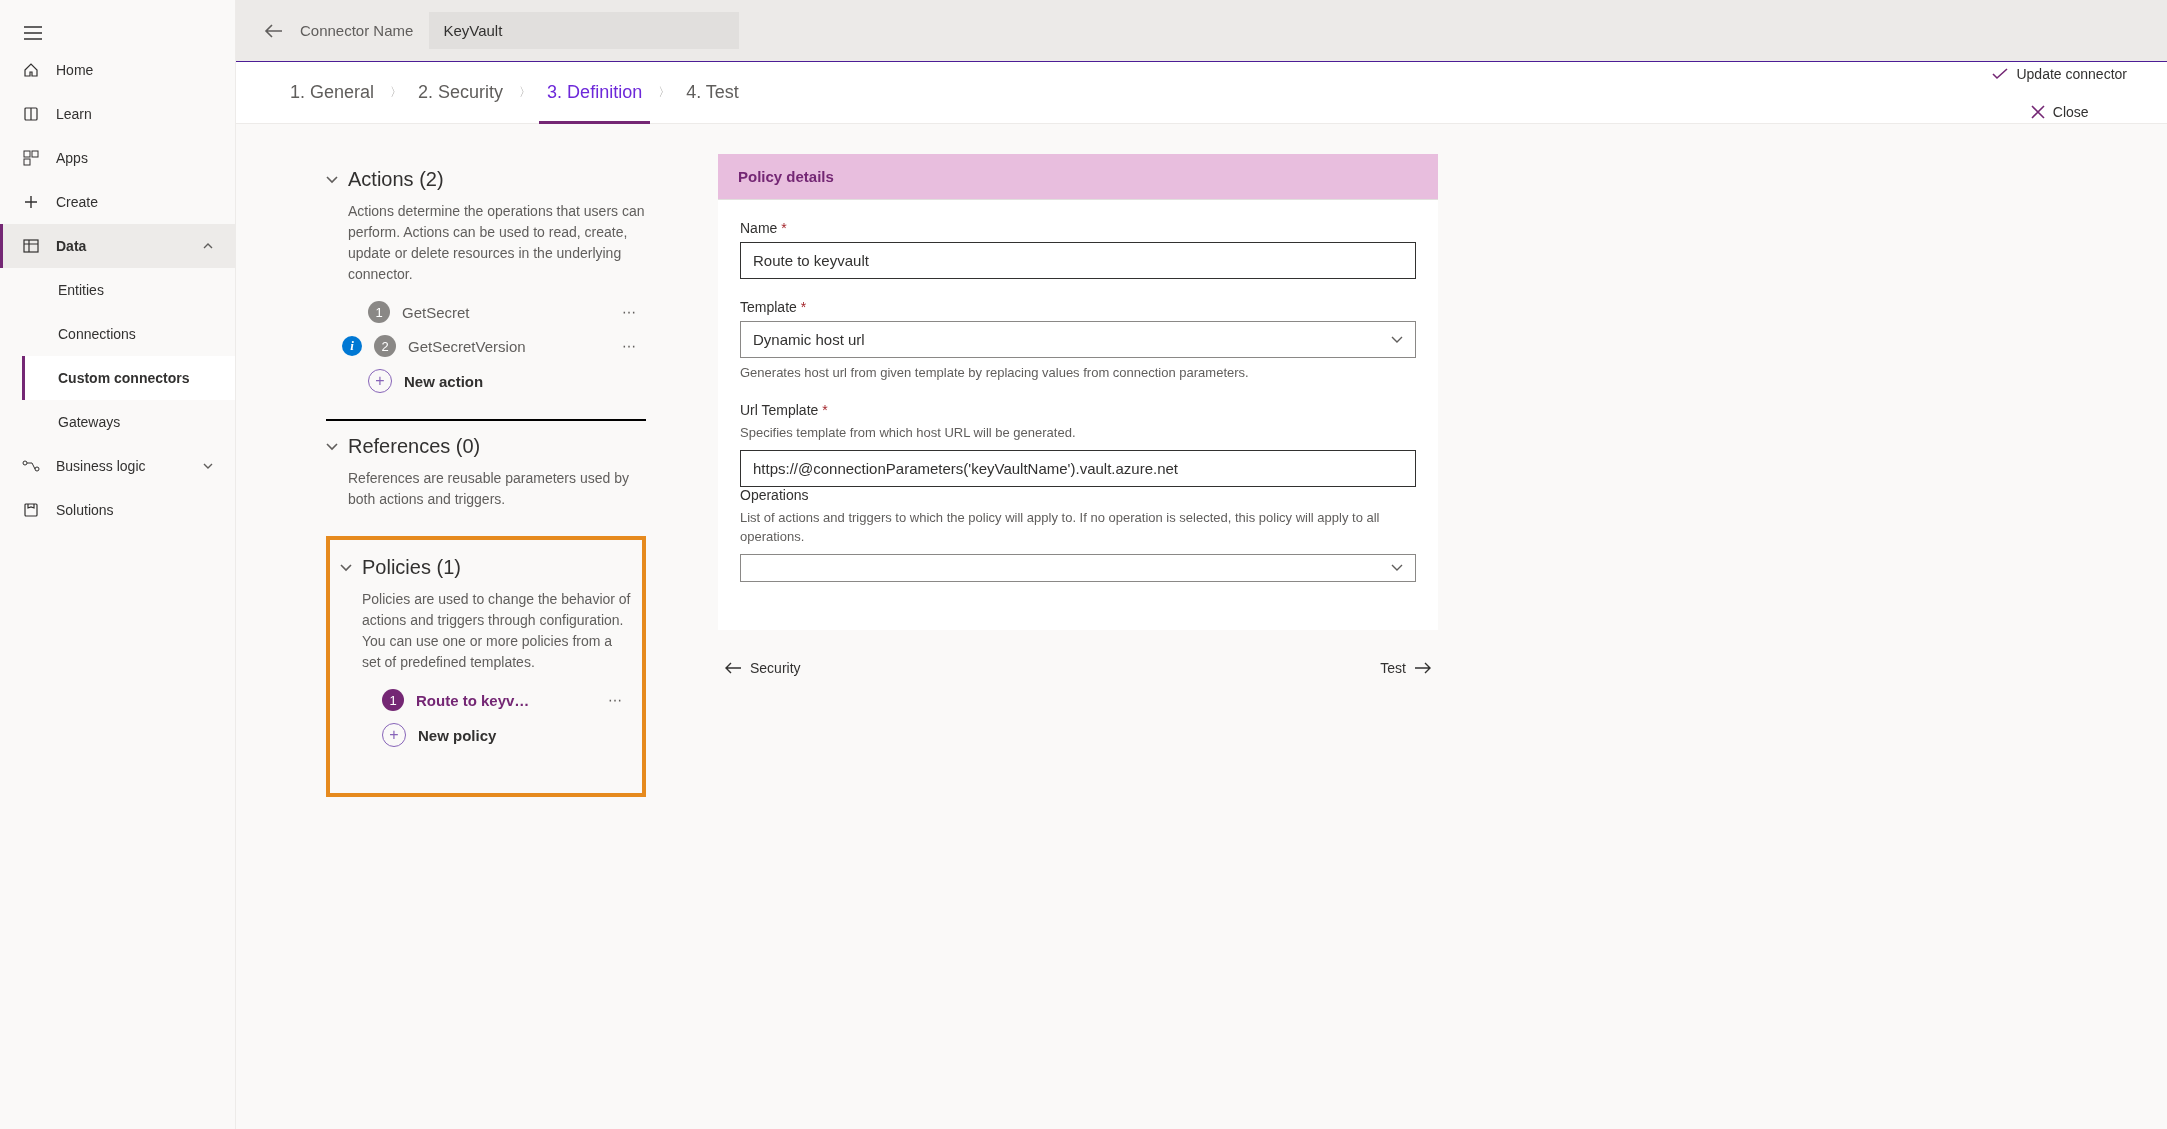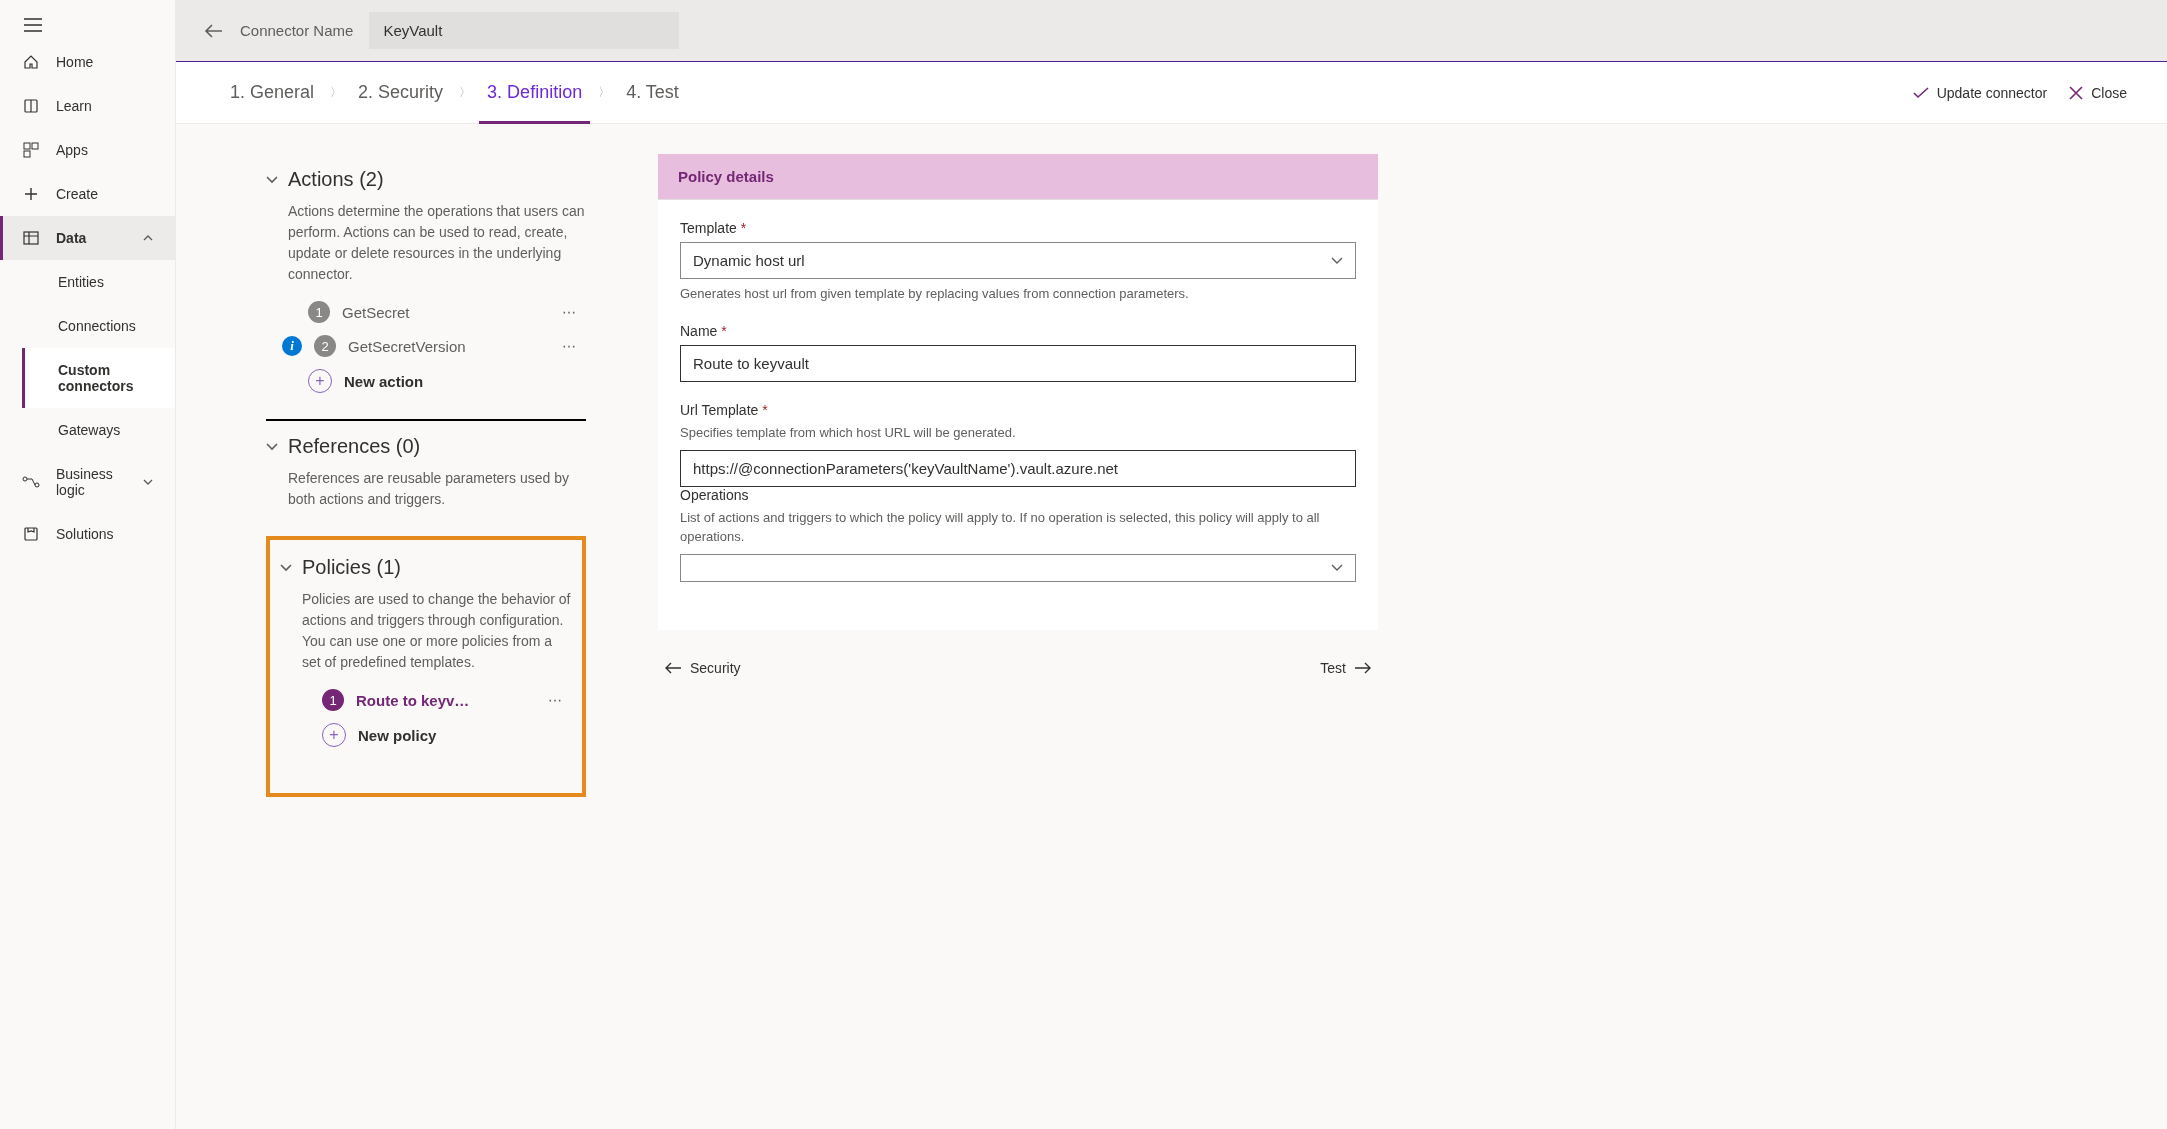--- a/index.html
+++ b/index.html
@@ -7,26 +7,26 @@
       font-family: "Segoe UI", -apple-system, sans-serif;
       font-size: 14px;
       color: #323130;
       background: #faf9f8;
       height: 100vh;
       display: flex;
       overflow: hidden;
     }
     
     .sidebar {
-      width: 176px;
+      width: 236px;
       background: #faf9f8;
       border-right: 1px solid #edebe9;
       display: flex;
       flex-direction: column;
-      padding-top: 6px;
+      padding-top: 14px;
     }
     .hamburger {
       padding: 12px 24px 8px 24px;
       cursor: pointer;
     }
     .nav-item {
       display: flex;
       align-items: center;
       padding: 14px 22px;
       cursor: pointer;
@@ -89,21 +89,21 @@
       padding: 0 28px;
     }
     .steps { display: flex; align-items: center; gap: 4px; flex: 1; padding: 14px 18px;}
     .step { padding: 6px 8px; color: #605e5c; cursor: pointer; font-size: 18px; }
     .step.active { color: #6d28d9; position: relative; }
     .step.active::after {
       content: ""; position: absolute; left: 0; right: 0; bottom: -15px;
       height: 3px; background: #742774;
     }
     .step-sep { color: #a19f9d; font-size: 12px; padding: 0 4px; }
-    .tabbar-actions { display: flex; align-items: center; gap: 22px; padding-right: 12px;}
+    .tabbar-actions { display: flex; align-items: center; gap: 22px; padding-right: 12px; flex-direction: column;}
     .tabbar-action { display: flex; align-items: center; gap: 8px; cursor: pointer; color: #323130;}
     .action-icon { color: #742774; }
     
     .content {
       flex: 1; display: flex; gap: 72px; padding: 30px 18px 30px 90px; overflow: auto;
     }
     .left-panel { width: 320px; }
     .section { padding: 6px 0 20px 0; }
     .section + .section { border-top: 2px solid #000000; }
     .sec-header { display: flex; align-items: center; gap: 10px; cursor: pointer; padding: 8px 0; }
@@ -368,40 +368,40 @@
       </div>
 
     </div>
 
     <div class="right-panel">
       <div class="panel-header">Policy details</div>
       <div class="panel-body">
 
         <div class="field">
           <label class="field-label">
+            <span>Name</span> <span class="req">*</span>
+          </label>
+          <input class="text-input" value="Route to keyvault" style="">
+        </div>
+
+        <div class="field">
+          <label class="field-label">
             <span>Template</span> <span class="req">*</span>
           </label>
           <div class="select-input">
             <span>Dynamic host url</span>
             <span>
               <svg width="12" height="8" viewBox="0 0 12 8">
                   <path d="M1 1l5 5 5-5" fill="none" stroke="#605e5c" stroke-width="1.4"></path>
                 </svg>
             </span>
           </div>
           <div class="help-text">Generates host url from given template by replacing values from connection parameters.</div>
         </div>
 
-        <div class="field">
-          <label class="field-label">
-            <span>Name</span> <span class="req">*</span>
-          </label>
-          <input class="text-input" value="Route to keyvault" style="">
-        </div>
-
         <div class="field" style="margin-bottom:0;">
           <label class="field-label">
             <span>Url Template</span> <span class="req">*</span>
           </label>
           <div class="help-text" style="padding-top:0; padding-bottom:8px;">Specifies template from which host URL will be generated.</div>
           <input class="text-input" value="https://@connectionParameters('keyVaultName').vault.azure.net" style="">
         </div>
 
         <div class="field">
           <label class="field-label">Operations</label>

